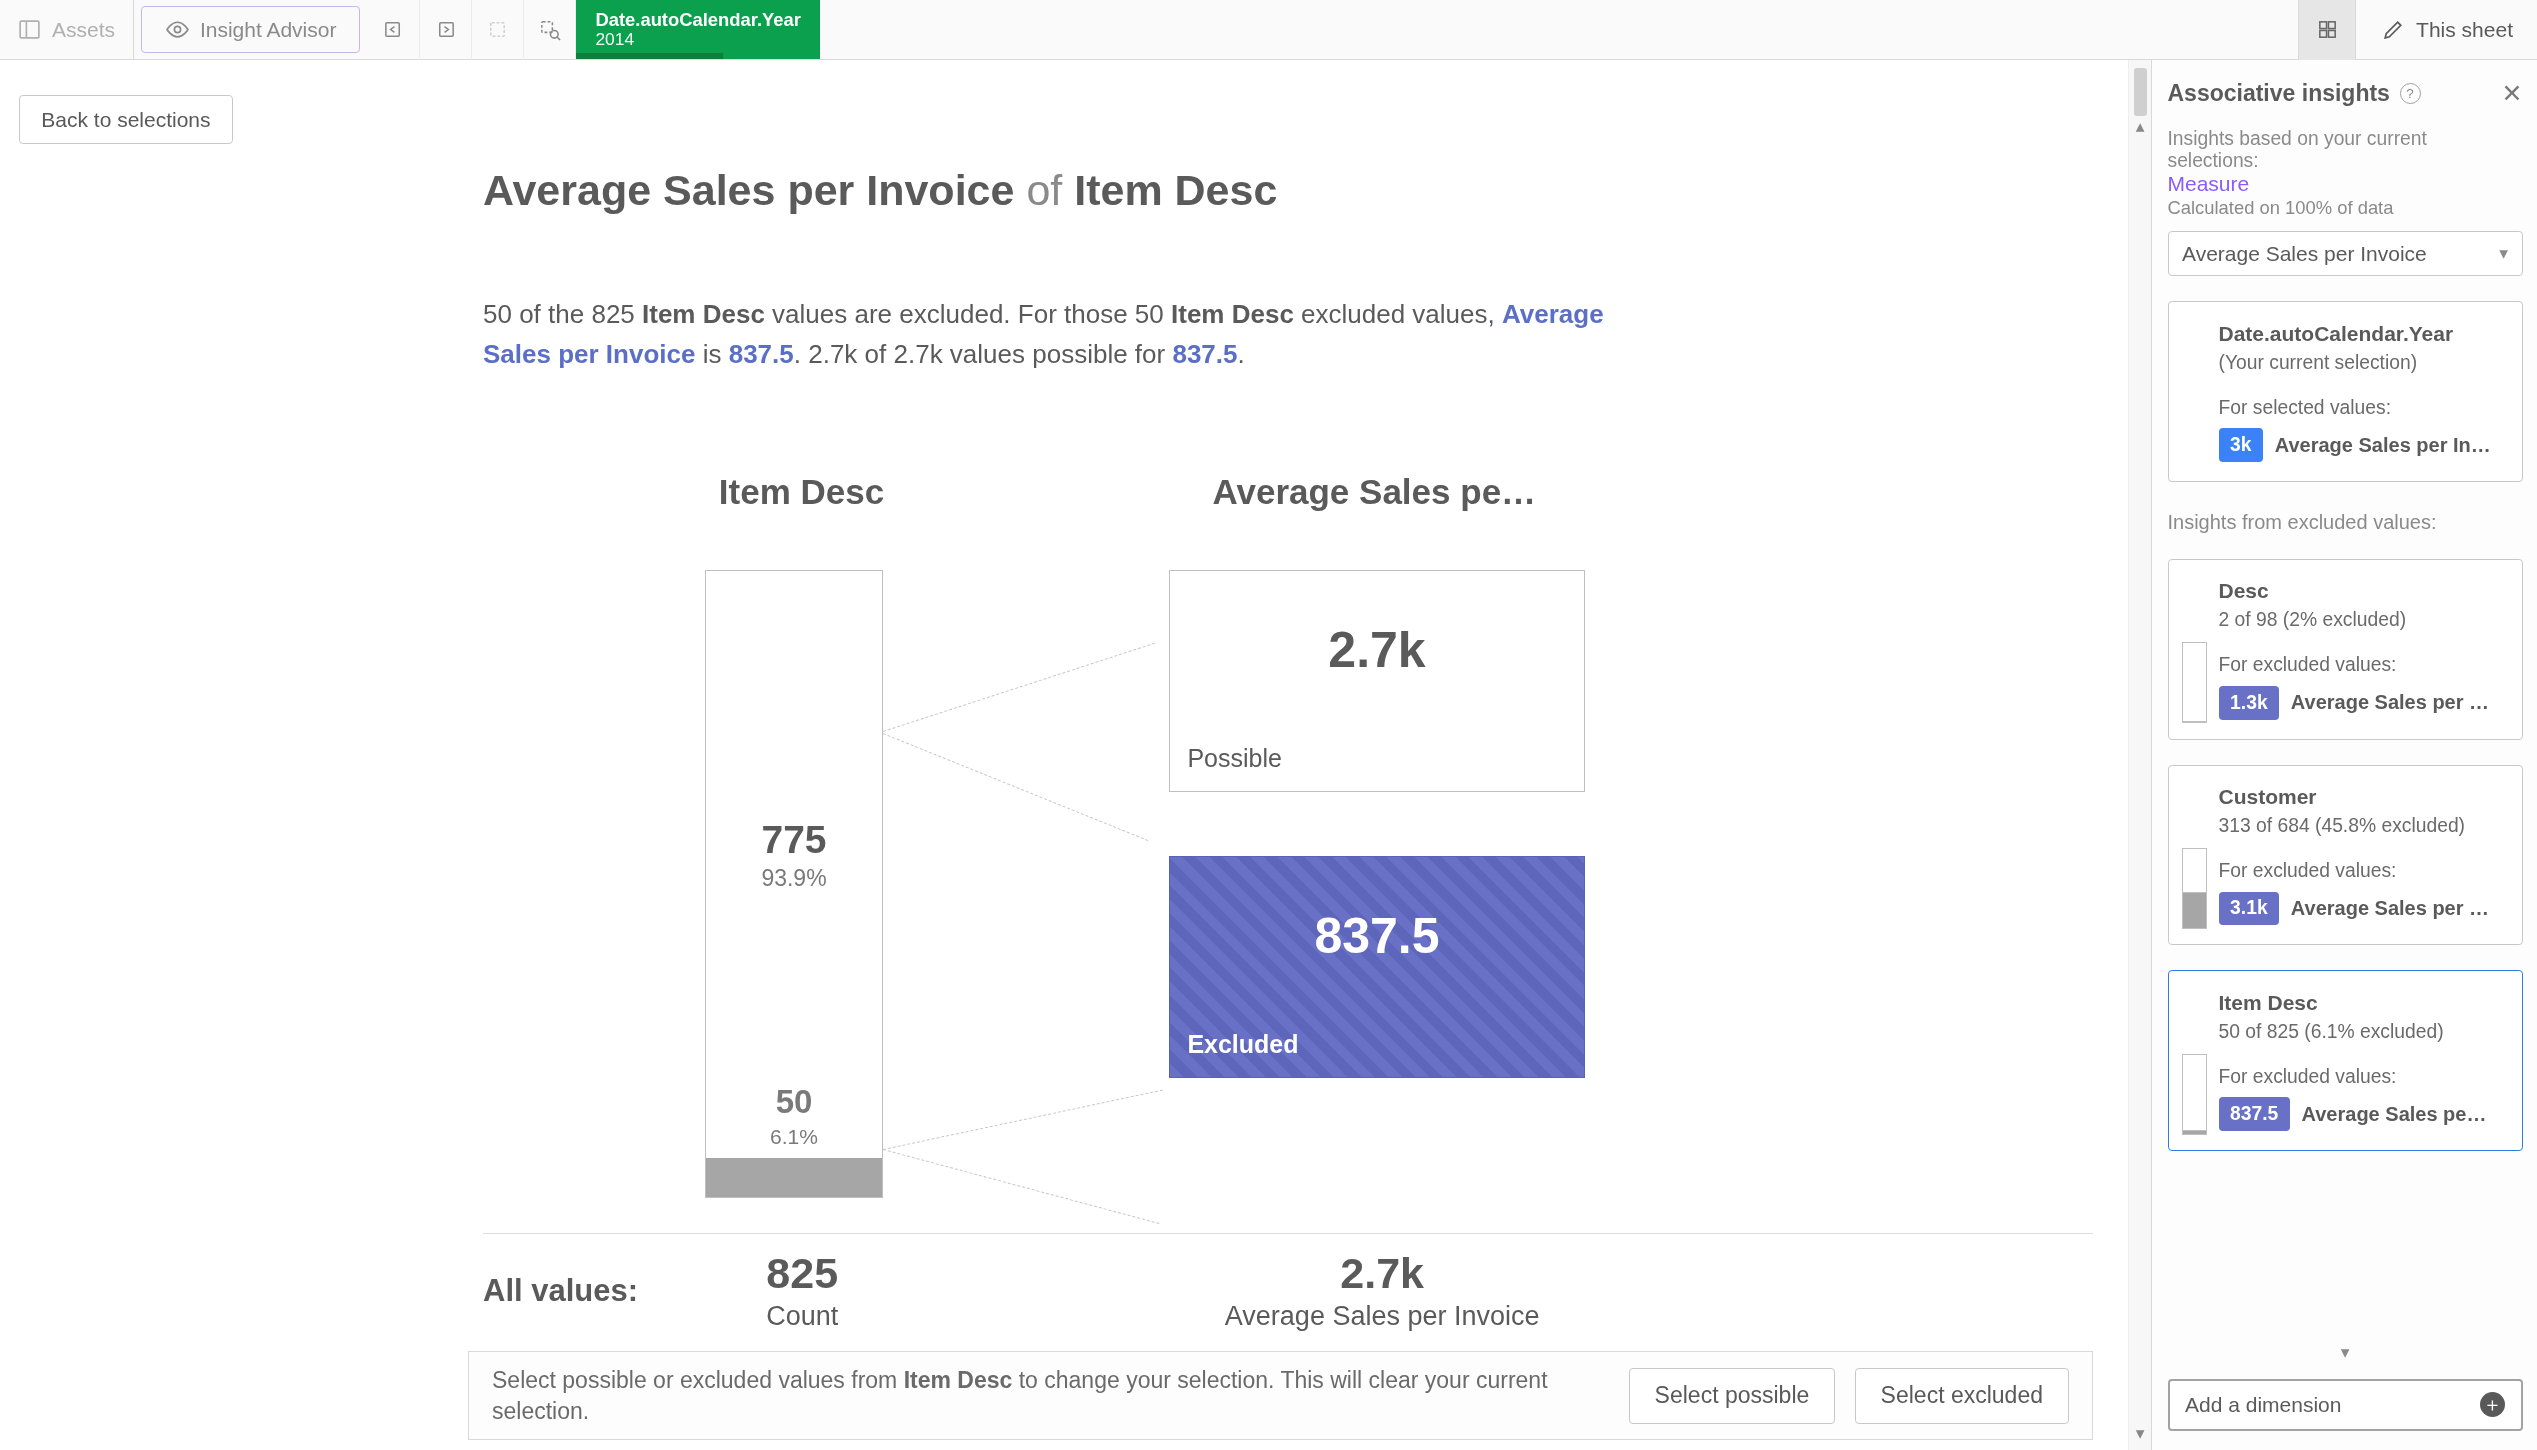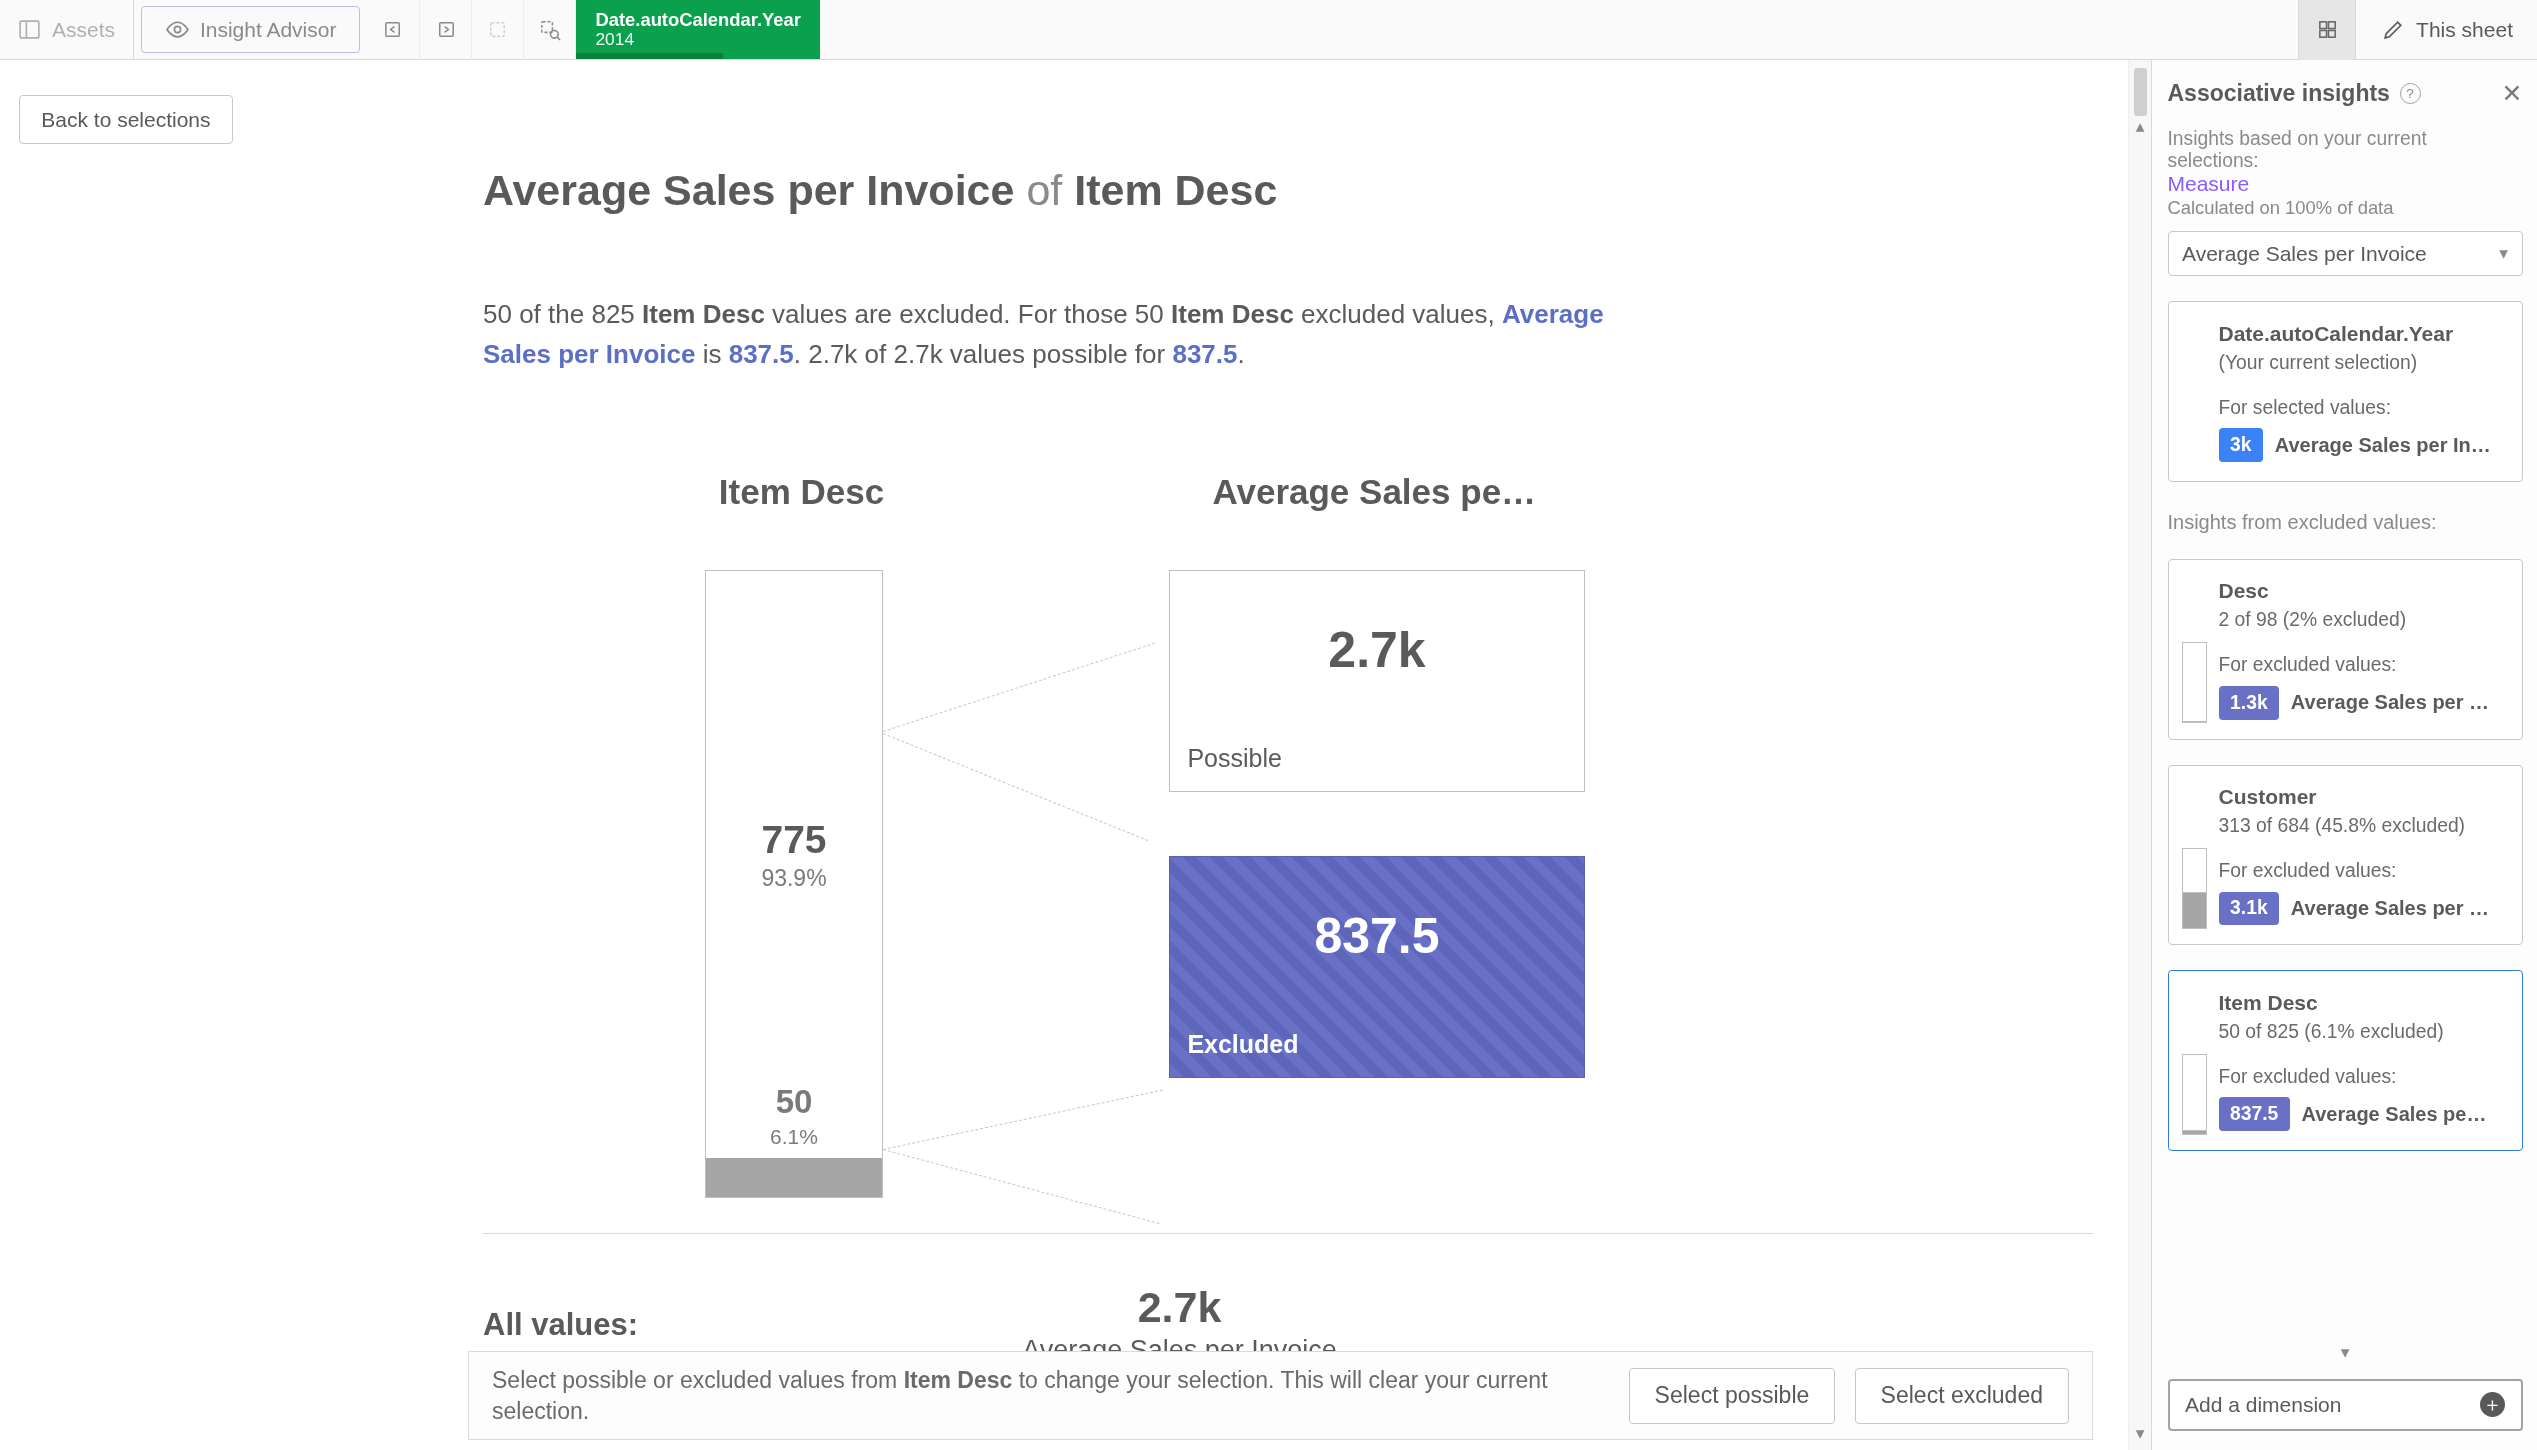--- a/index.html
+++ b/index.html
@@ -66,21 +66,21 @@
   .card-excluded { height: 222px; margin-top: 64px; background: repeating-linear-gradient(45deg, #6871c6 0px, #6871c6 9.7px, #5e66bb 9.7px, #5e66bb 19.3px); border: 1px solid #5a62b5; color: #fff; }
   .card-excluded .val { font-size: 50px; font-weight: 700; text-align: center; margin-top: 23px; }
   .card-excluded .lab { position: absolute; left: 17.4px; bottom: 17.4px; font-size: 25px; font-weight: 600; }
 
   .connector { position: absolute; border-top: 1px dashed #c8c8c8; }
   .conn1 { left: 400px; top: 259px; width: 286px; transform: rotate(-18deg); transform-origin: left center; }
   .conn2 { left: 400px; top: 677px; width: 286px; transform: rotate(-12deg); transform-origin: left center; }
   .conn1b { left: 400px; top: 261px; width: 286px; transform: rotate(22deg); transform-origin: left center; }
   .conn2b { left: 400px; top: 677px; width: 286px; transform: rotate(15deg); transform-origin: left center; }
 
-  .allvalues { margin-top: 35px; border-top: 1px solid #dcdcdc; padding-top: 49px; display: flex; align-items: center; gap: 0; }
+  .allvalues { margin-top: 35px; border-top: 1px solid #dcdcdc; padding-top: 15px; display: flex; align-items: center; gap: 0; }
   .allvalues .lab { width: 213px; font-size: 31px; font-weight: 700; color: #5a5a5a; }
   .av-col { text-align: center; }
   .av-col .n { font-size: 43px; font-weight: 700; color: #5a5a5a; }
   .av-col .t { font-size: 27px; color: #5a5a5a; margin-top: 3.9px; }
   .av1 { margin-left: 9.7px; width: 193px; }
   .av2 { margin-left: 290px; width: 387px; }
 
   .footer-bar { position: absolute; left: 468px; right: 58px; bottom: 9.7px; height: 89px; border: 1px solid #d9d9d9; background: #fdfdfd; display: flex; align-items: center; padding: 0 23px; gap: 19.3px; }
   .footer-bar .txt { font-size: 23px; color: #6a6a6a; flex: 1; line-height: 1.35; }
   .footer-bar .txt .b { font-weight: 700; }
@@ -238,20 +238,24 @@
           </div>
           <div class="card card-excluded">
             <div class="val">837.5</div>
             <div class="lab">Excluded</div>
           </div>
         </div>
       </div>
 
       <div class="allvalues">
         <div class="lab">All values:</div>
+        <div class="av-col av1">
+          <div class="n">825</div>
+          <div class="t">Count</div>
+        </div>
         <div class="av-col av2">
           <div class="n">2.7k</div>
           <div class="t">Average Sales per Invoice</div>
         </div>
       </div>
     </div>
 
     <div class="footer-bar">
       <div class="txt">
         <span>Select possible or excluded values from </span><span class="b">Item Desc</span><span> to change your selection. This will clear your current selection.</span>

